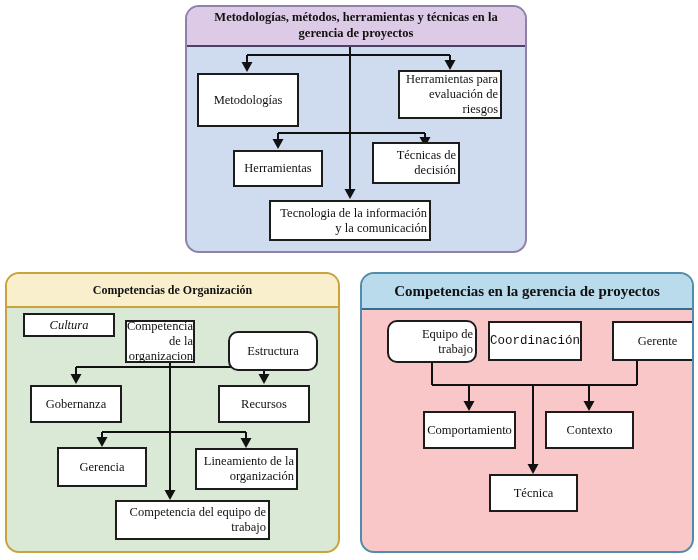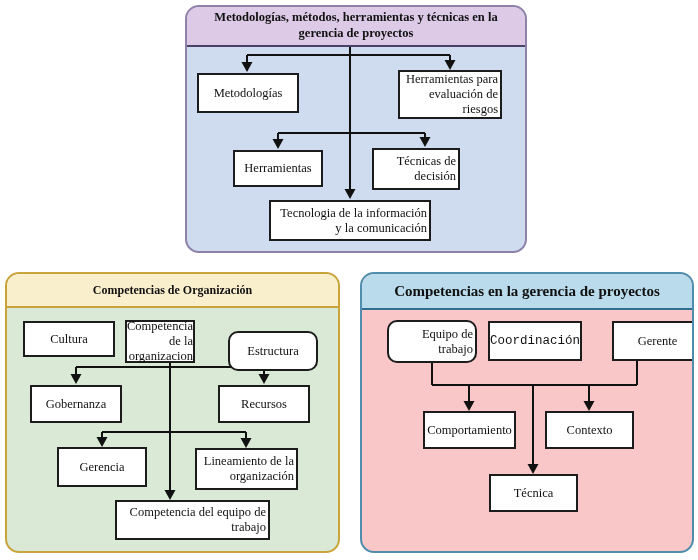--- a/index.html
+++ b/index.html
@@ -66,42 +66,42 @@
     <svg class="connectors" width="338" height="202">
       <path d="M163 0 V143"></path>
       <polygon points="157.5,142 168.5,142 163,152"></polygon>
       <path d="M60 8 H263 M60 8 V16 M263 8 V14"></path>
       <polygon points="54.5,15 65.5,15 60,25"></polygon>
       <polygon points="257.5,13 268.5,13 263,23"></polygon>
       <path d="M91 86 H238 M91 86 V93 M238 86 V91"></path>
       <polygon points="85.5,92 96.5,92 91,102"></polygon>
       <polygon points="232.5,90 243.5,90 238,100"></polygon>
     </svg>
-    <div class="node" style="left:10px; top:26px; width:102px; height:40px;">Metodologías</div>
+    <div class="node" style="left:10px; top:26px; width:102px; height:54px;">Metodologías</div>
     <div class="node" style="left:211px; top:23px; width:104px; height:49px;">Herramientas para evaluación de riesgos</div>
     <div class="node" style="left:46px; top:103px; width:90px; height:37px;">Herramientas</div>
-    <div class="node" style="left:185px; top:101px; width:88px; height:42px;">Técnicas de decisión</div>
+    <div class="node" style="left:185px; top:95px; width:88px; height:42px;">Técnicas de decisión</div>
     <div class="node" style="left:82px; top:153px; width:162px; height:41px;">Tecnologia de la información y la comunicación</div>
   </div>
 </div>
 
 <div class="panel" id="panel-1" style="--border: #c9a43b; --header-bg: #faefcd; --body-bg: #d9e9d6; --divider: #c9a43b;">
   <div class="panel-header">Competencias de Organización</div>
   <div class="panel-body">
     <svg class="connectors" width="331" height="241">
       <path d="M163 55 V183"></path>
       <polygon points="157.5,182 168.5,182 163,192"></polygon>
       <path d="M69 59 H257 M69 59 V67 M257 59 V67"></path>
       <polygon points="63.5,66 74.5,66 69,76"></polygon>
       <polygon points="251.5,66 262.5,66 257,76"></polygon>
       <path d="M95 124 H239 M95 124 V130 M239 124 V130"></path>
       <polygon points="89.5,129 100.5,129 95,139"></polygon>
       <polygon points="233.5,130 244.5,130 239,140"></polygon>
     </svg>
-    <div class="node" style="left:16px; top:13px; width:92px; height:36px;">Cultura</div>
+    <div class="node" style="left:16px; top:5px; width:92px; height:24px;font-style:italic;">Cultura</div>
     <div class="node" style="left:118px; top:12px; width:70px; height:43px;">Competencia de la organizacion</div>
     <div class="node" style="left:221px; top:23px; width:90px; height:40px;border-radius:10px;">Estructura</div>
     <div class="node" style="left:23px; top:77px; width:92px; height:38px;">Gobernanza</div>
     <div class="node" style="left:211px; top:77px; width:92px; height:38px;">Recursos</div>
     <div class="node" style="left:50px; top:139px; width:90px; height:40px;">Gerencia</div>
     <div class="node" style="left:188px; top:140px; width:103px; height:42px;">Lineamiento de la organización</div>
     <div class="node" style="left:88px; top:192px; width:155px; height:40px;margin-left:20px;">Competencia del equipo de trabajo</div>
   </div>
 </div>
 

